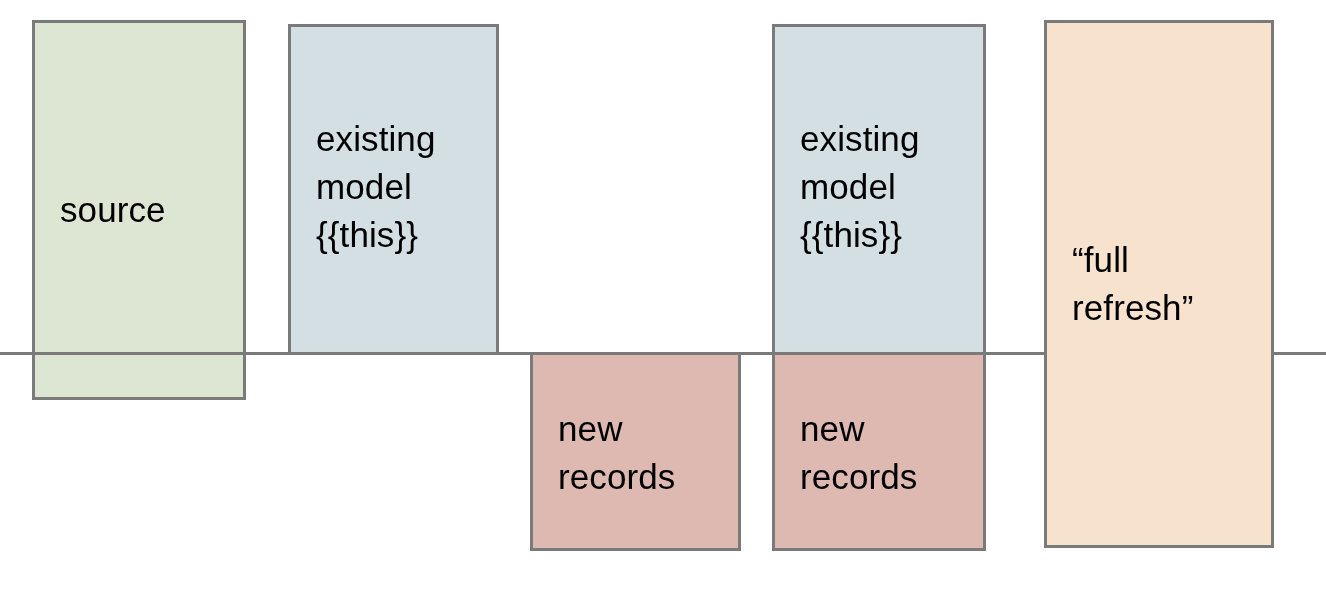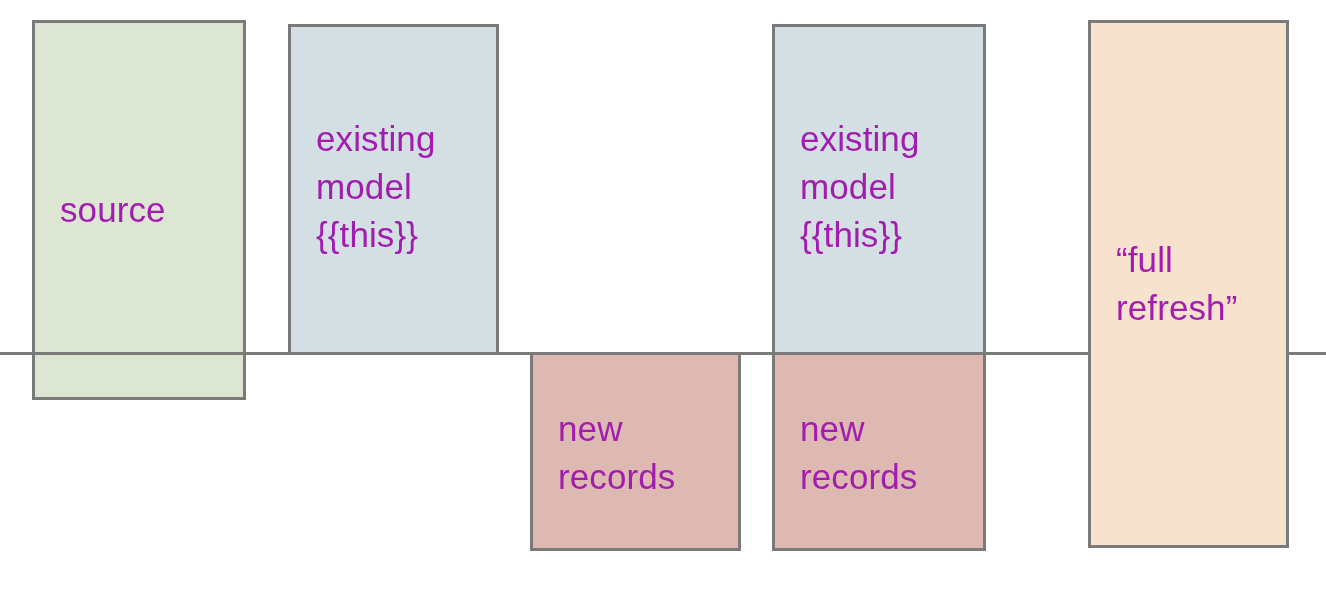--- a/index.html
+++ b/index.html
@@ -33,32 +33,32 @@
     display: flex;
     flex-direction: column;
     justify-content: center;
     align-items: flex-start;
     padding-left: 25px;
     padding-right: 12px;
   }
   .box .label {
     font-size: 35px;
     line-height: 48px;
-    color: #a21caf;
+    color: #000000;
     text-align: left;
     white-space: pre-line;
     letter-spacing: 0.1px;
   }
   
   #box-source      { left: 32px;   top: 20px;  width: 214px; height: 380px; background: #dde5d3; }
   #box-existing-1  { left: 288px;  top: 24px;  width: 211px; height: 331px; background: #d3dfe3; justify-content: flex-start; padding-top: 88px; }
   #box-new-1       { left: 530px;  top: 352px; width: 211px; height: 199px; background: #ddb9b2; justify-content: flex-start; padding-top: 50px; }
   #box-existing-2  { left: 772px;  top: 24px;  width: 214px; height: 331px; background: #d3dfe3; justify-content: flex-start; padding-top: 88px; }
   #box-new-2       { left: 772px;  top: 352px; width: 214px; height: 199px; background: #ddb9b2; justify-content: flex-start; padding-top: 50px; }
-  #box-full-refresh{ left: 1044px; top: 20px;  width: 201px; height: 528px; background: #f7e2cd; margin-left: 44px; }
+  #box-full-refresh{ left: 1044px; top: 20px;  width: 230px; height: 528px; background: #f7e2cd; }
 </style>
 </head>
 <body>
 
 <div id="canvas">
 
   <div class="box" id="box-source">
     <span class="label">source</span>
   </div>
 

